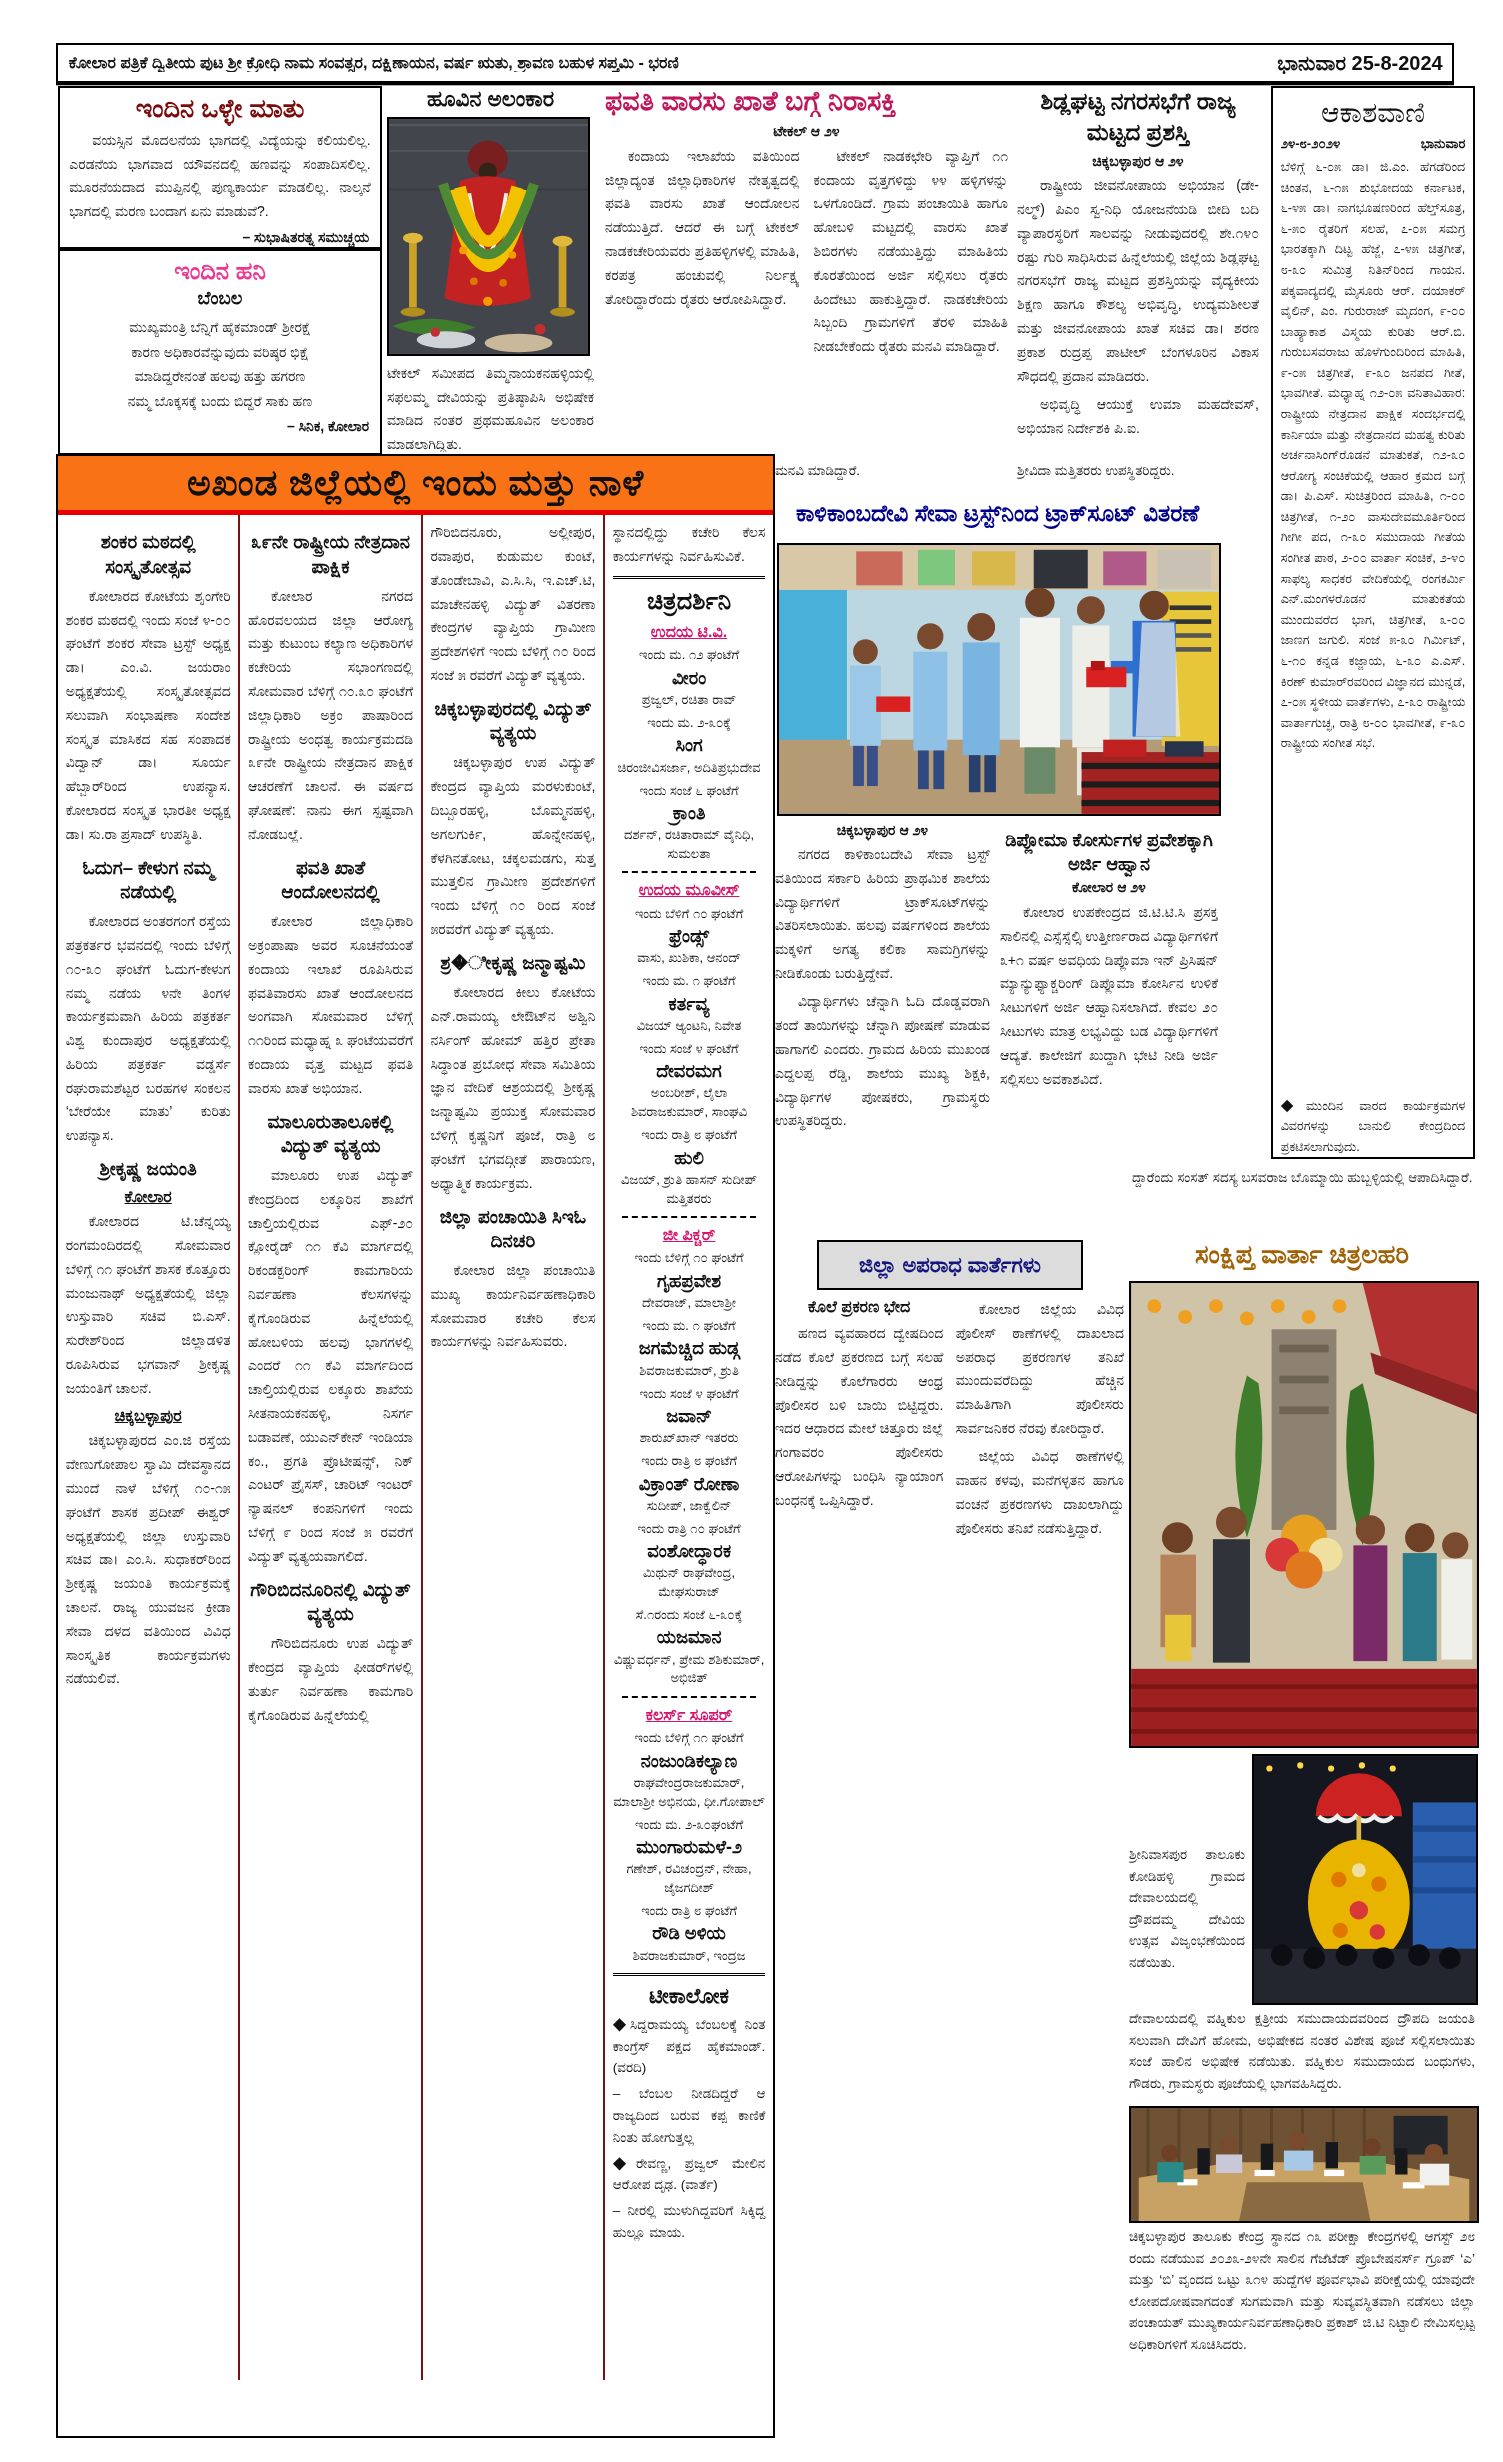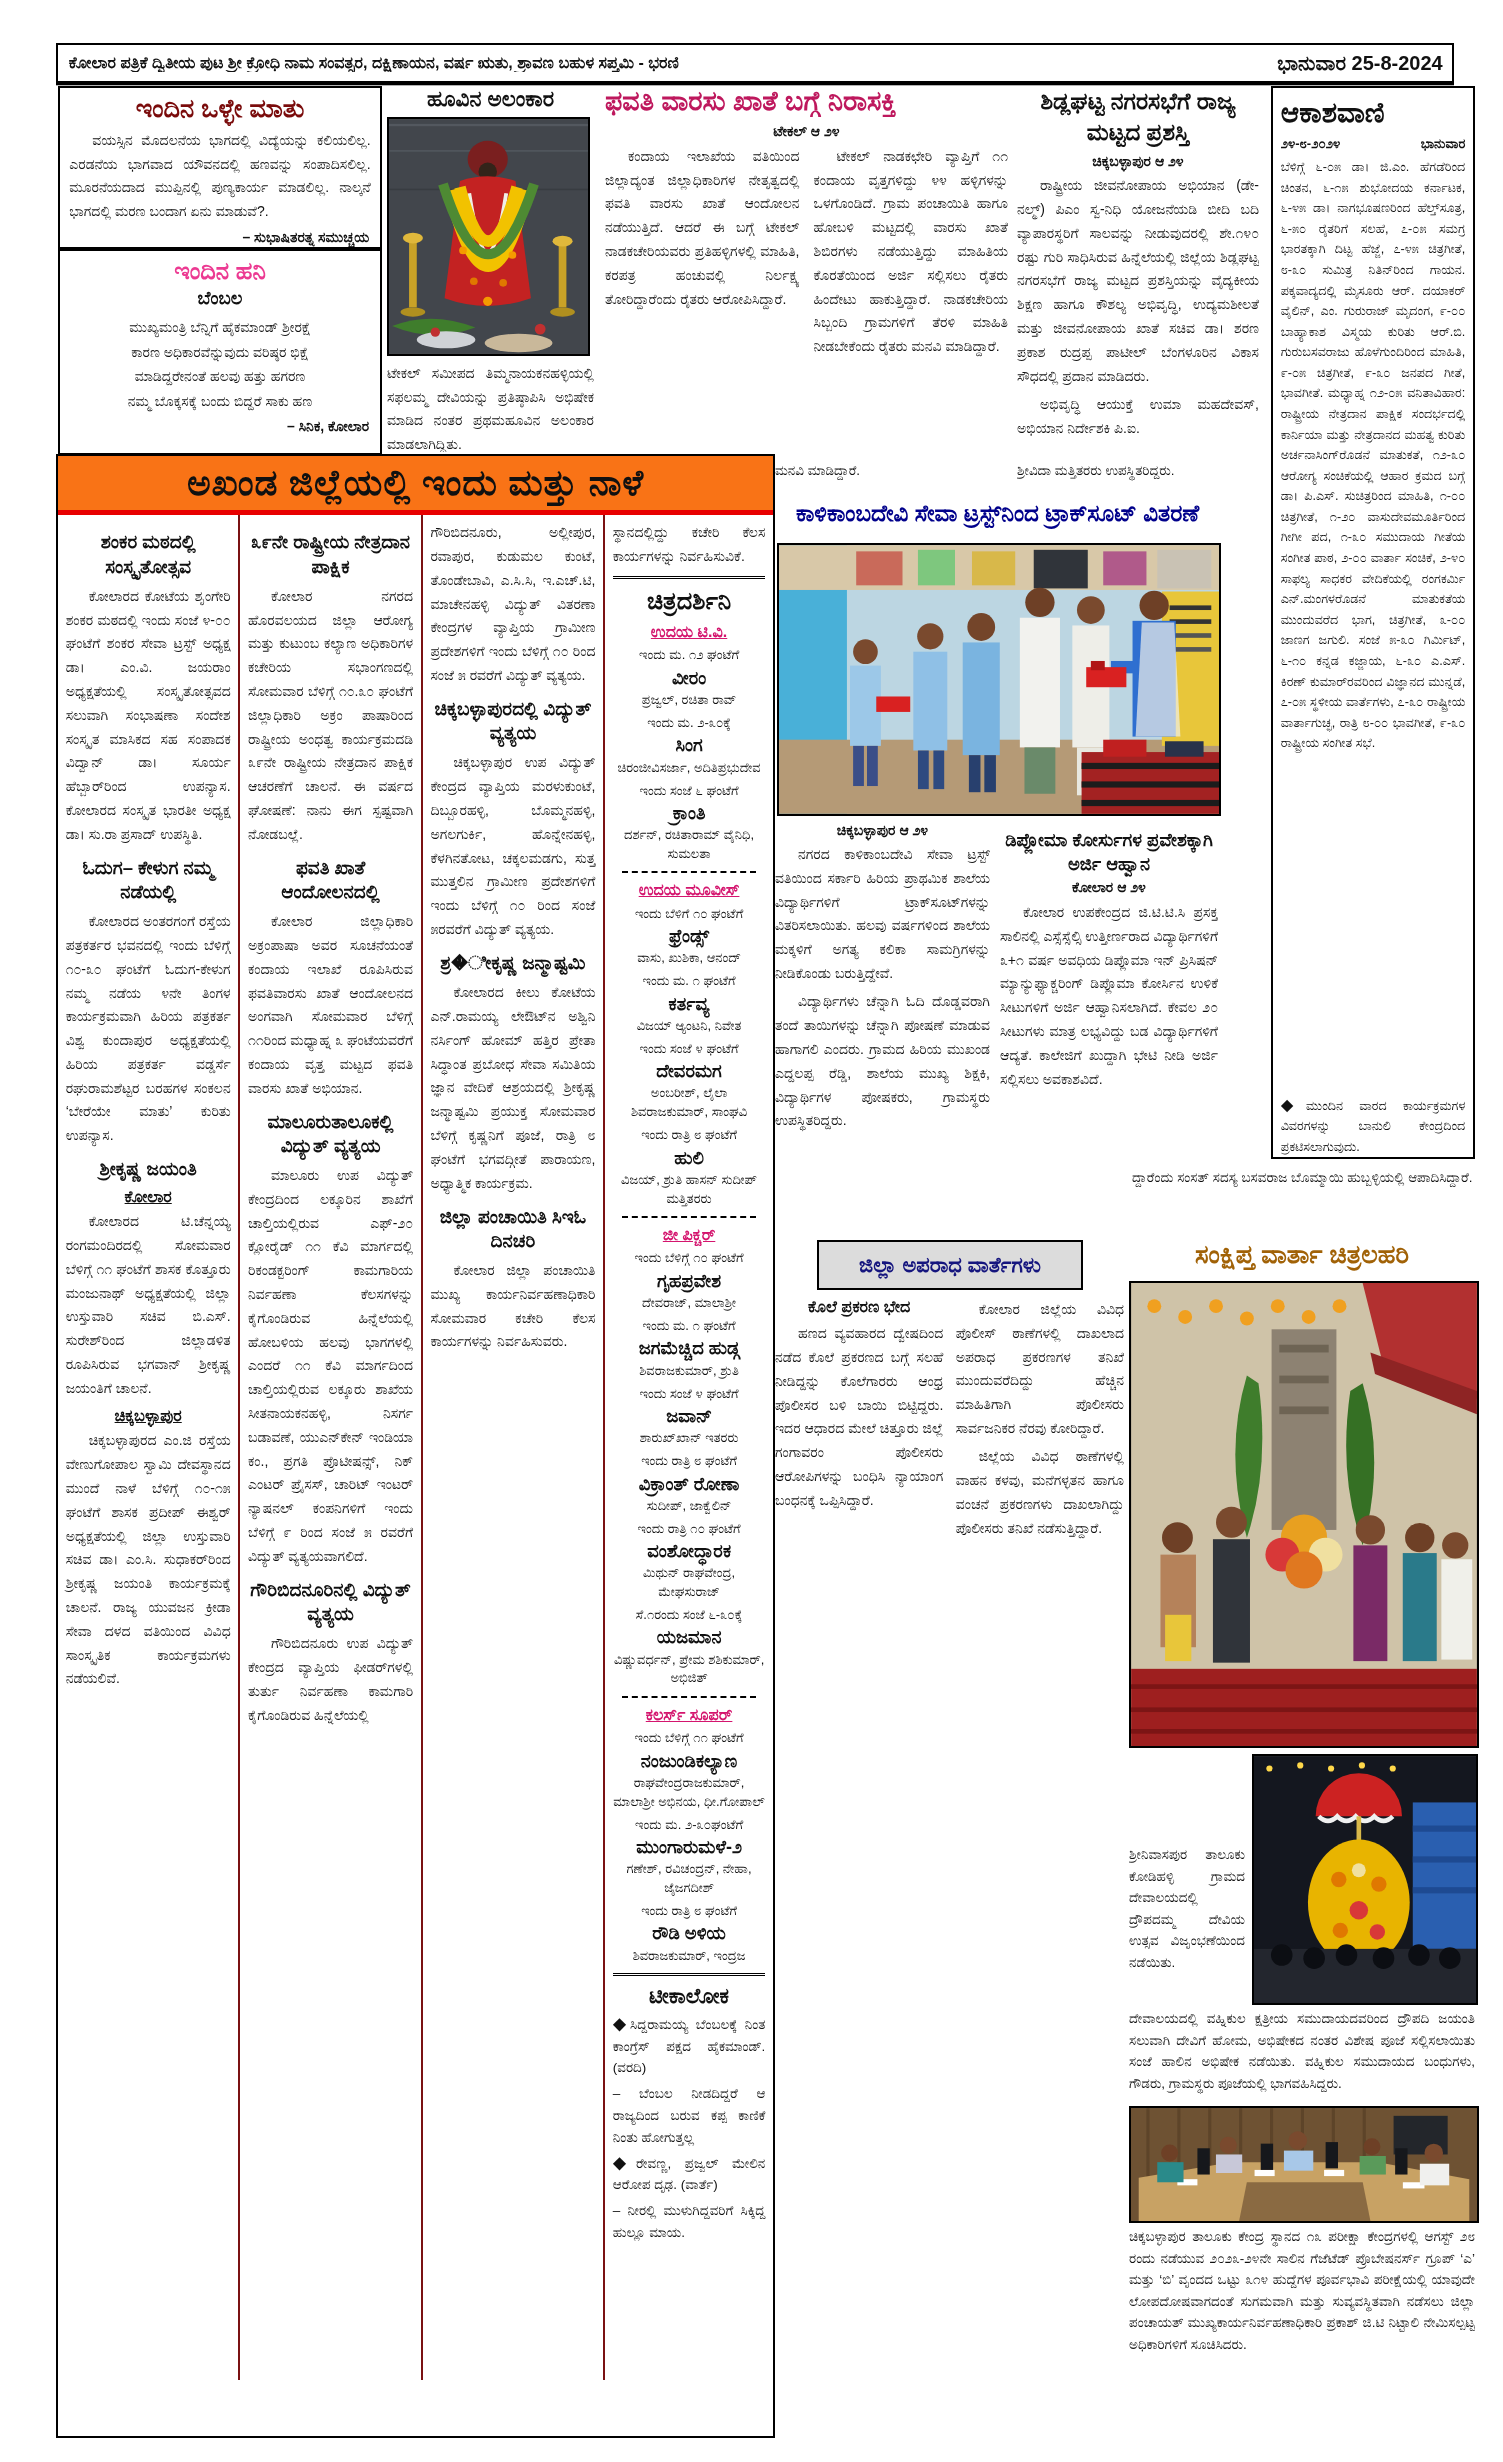--- a/index.html
+++ b/index.html
@@ -16,21 +16,21 @@
   .m-r{font-size:20px;font-weight:bold;padding-right:9.3px;white-space:nowrap;}
   
   .box{border:2.3px solid #000;background:#fff;}
   .gw-title{color:#7a0b0b;font-size:25.5px;font-weight:bold;text-align:center;margin:6.2px 0 4.6px;}
   .hn-title{color:#ec3a92;font-size:24px;font-weight:bold;text-align:center;margin:6.2px 0 3.1px;}
   .hn-sub{font-size:18px;font-weight:bold;text-align:center;margin:1.5px 0 6.2px;}
   .hn-line{font-size:14px;text-align:center;line-height:1.75;}
   .ph-head{color:#be185d;font-size:27px;font-weight:bold;text-align:left;margin:0 0 6.2px;white-space:nowrap;overflow:hidden;}
   .sh-head{font-size:23px;font-weight:bold;text-align:center;line-height:1.35;margin:0 0 4.6px;}
   .fl-title{font-size:21.6px;font-weight:bold;text-align:center;margin:0 0 4.6px;}
-  .ak-title{font-size:28px;font-weight:bold;margin:3.1px 0 6.2px;}
+  .ak-title{font-size:28px;font-weight:normal;text-align:center;margin:3.1px 0 6.2px;}
   .ak-date{display:flex;justify-content:space-between;font-size:13px;font-weight:bold;margin-bottom:4.6px;}
   .ak-body{font-size:12.7px;line-height:1.62;text-align:justify;}
   .photo{border:2.3px solid #000;background:#555;}
   .photo svg{display:block;}
   
   .mainbox{border:2.3px solid #000;}
   .banner{background:#f97316;border-bottom:5.4px solid #e80000;display:flex;align-items:center;justify-content:center;font-size:36px;font-weight:bold;letter-spacing:0.8px;}
   .cols{display:flex;align-items:stretch;}
   .ncol{padding:6.2px 7.7px;overflow:hidden;}
   .ncol.rule{border-right:2.3px solid #7a1113;}

